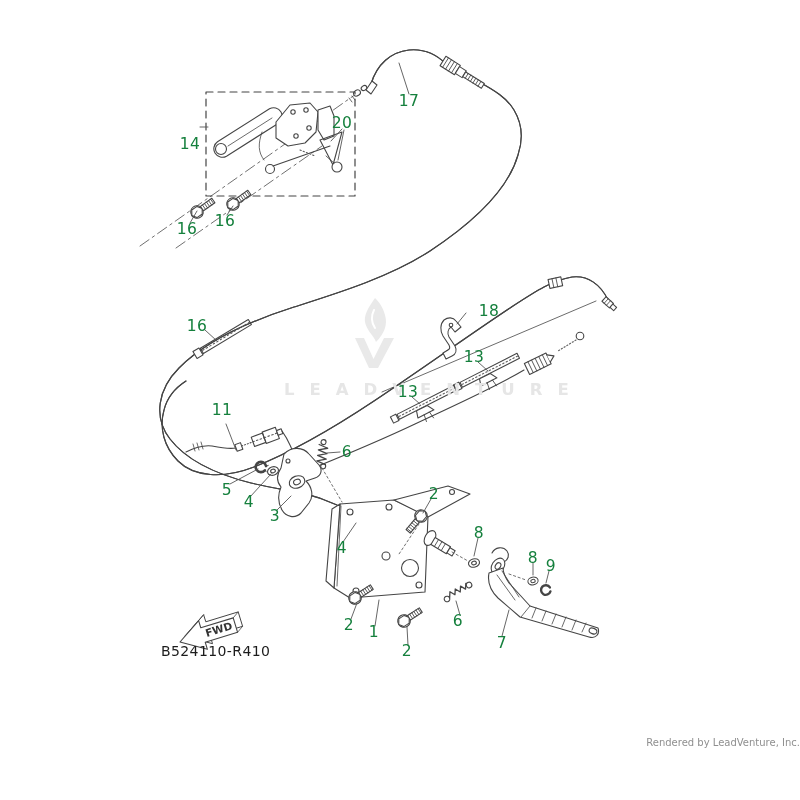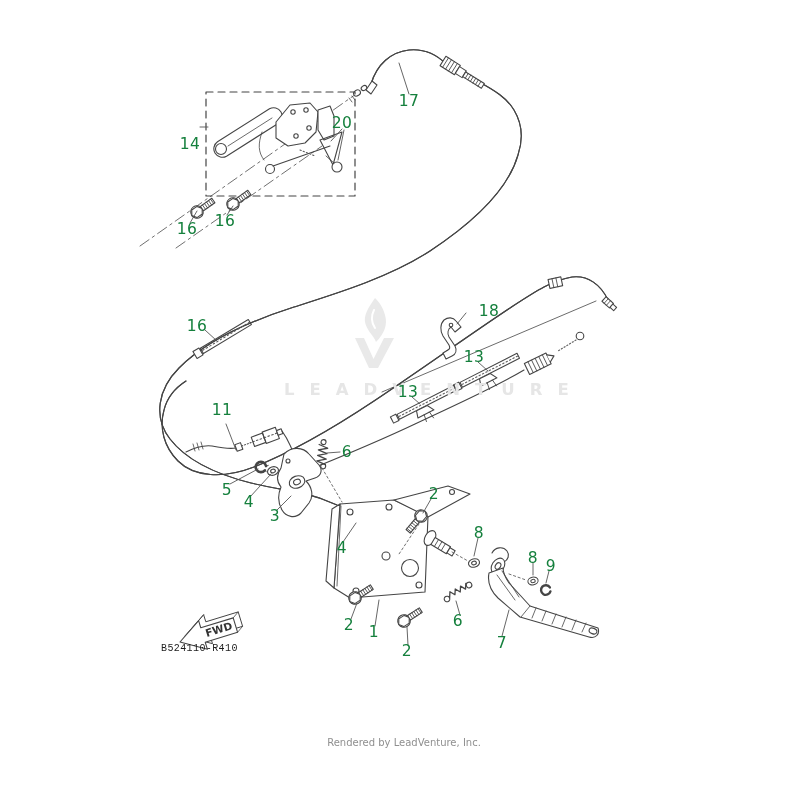--- a/index.html
+++ b/index.html
@@ -17,25 +17,25 @@
   svg .dots{stroke-width:0.9;stroke:#606060;stroke-dasharray:2.2 2.6;}
   svg .tube-outer{stroke:#454545;stroke-width:4;fill:none;}
   svg .tube-inner{stroke:#ffffff;stroke-width:2.1;fill:none;}
   svg .wire{stroke:#454545;stroke-width:1.15;fill:none;}
   svg .rib{stroke:#5a5a5a;fill:none;}
   svg .wm{stroke:none;fill:#e9e9e9;}
   .part-label{position:absolute;transform:translate(-50%,-50%);font-size:15.5px;
               color:#15803d;letter-spacing:0.5px;white-space:nowrap;}
   .watermark-text{position:absolute;left:284px;top:380px;font-size:16.5px;font-weight:bold;
               letter-spacing:15px;color:#e6e6e6;white-space:nowrap;}
-  .part-code{position:absolute;left:161px;top:643px;font-size:10px;color:#1c1c1c;
-              letter-spacing:0.4px;font-family:Liberation Mono, monospace;}
+  .part-code{position:absolute;left:161px;top:643px;font-size:14px;color:#1c1c1c;
+              letter-spacing:0.4px;}
   .copyright{position:absolute;left:0;right:0;top:724px;text-align:center;font-size:19px;
               color:#1a1a1a;z-index:3;}
-  .rendered-by{position:absolute;left:0;right:13px;top:737px;text-align:center;font-size:10px;
+  .rendered-by{position:absolute;left:0;right:0;top:737px;text-align:right;font-size:10px;
               color:#8f8f8f;z-index:2;margin-left:21px;}
   .fwd-text{font-size:10.5px;font-weight:bold;fill:#333;stroke:none;}
 </style>
 </head>
 <body>
 
 <div class="canvas">
 
   
   <div class="watermark-text">LEADVENTURE</div>

